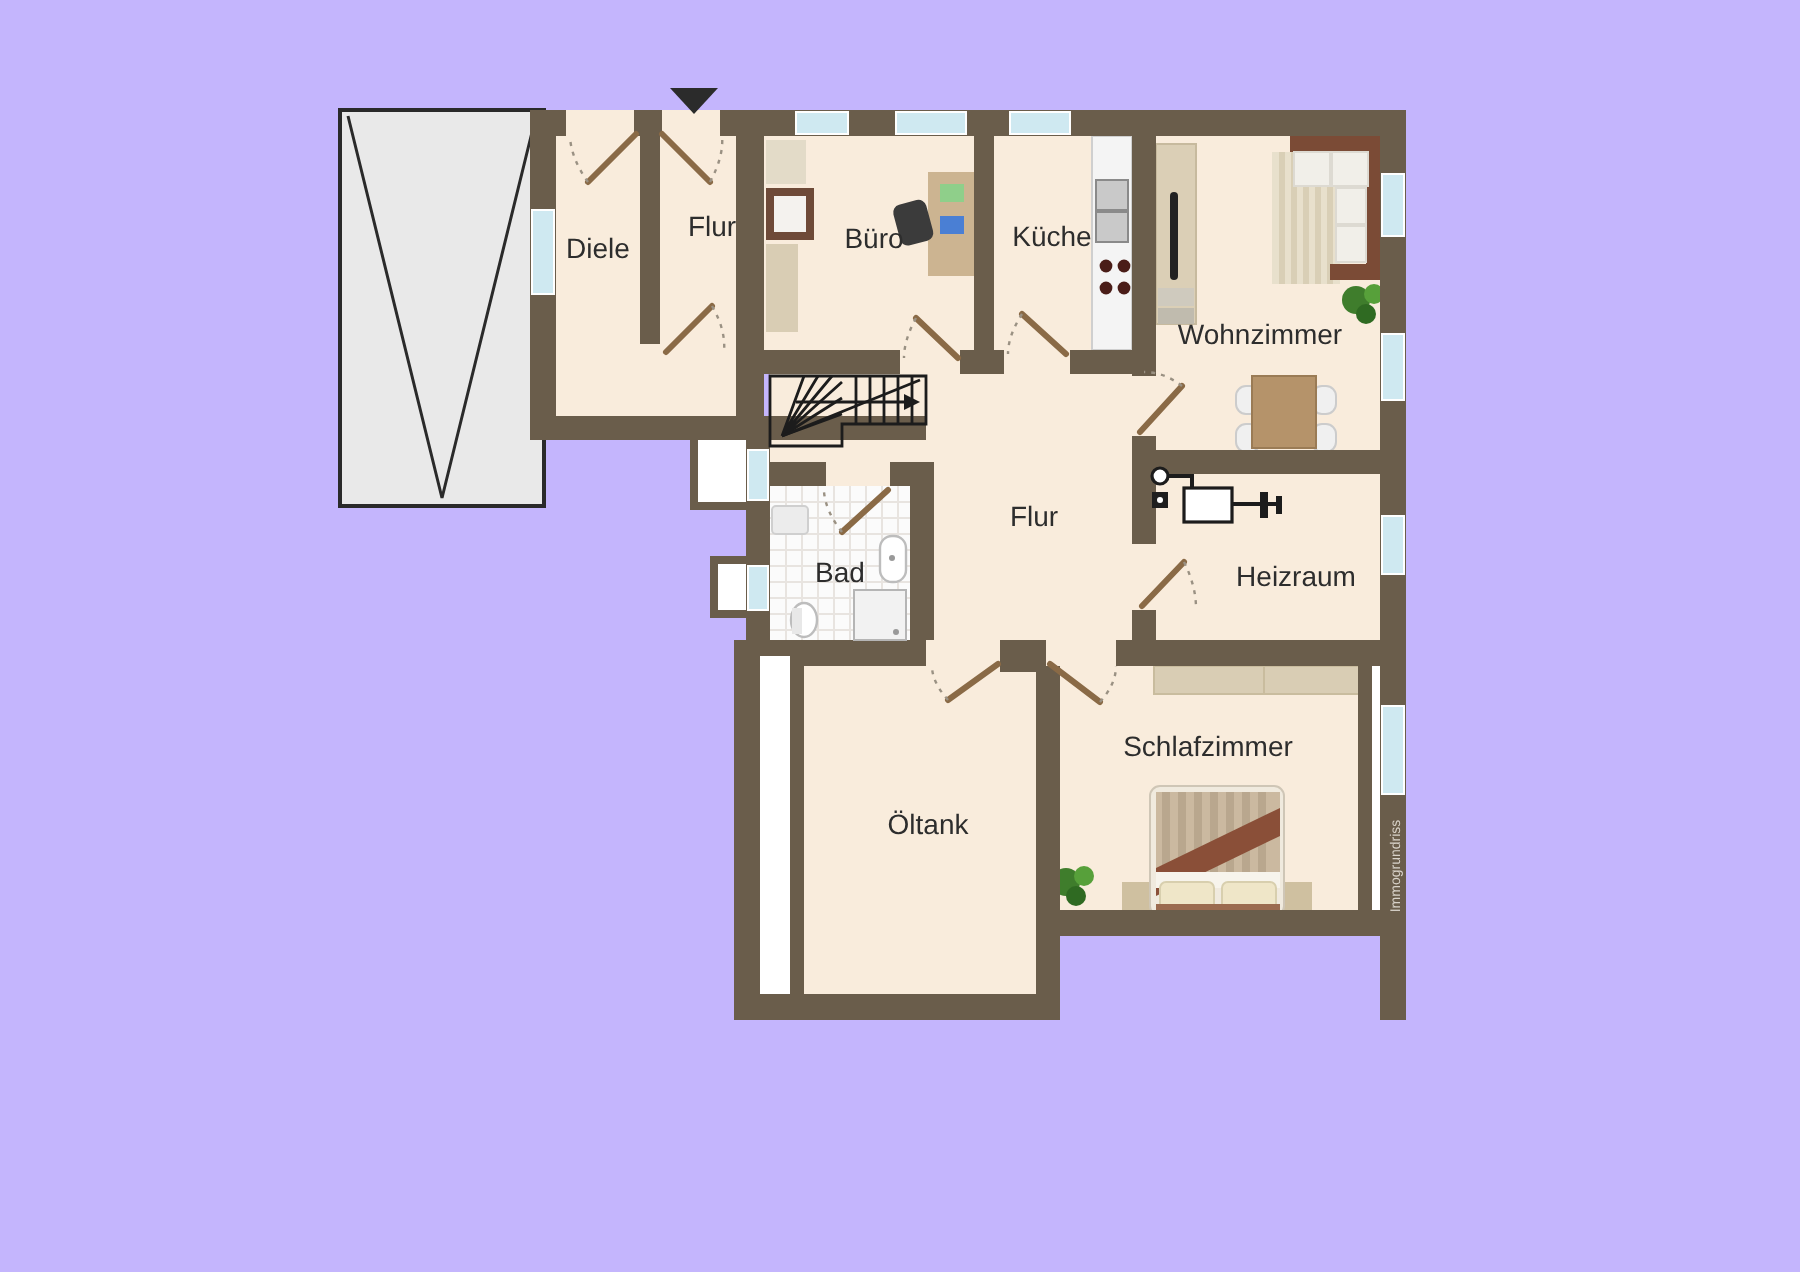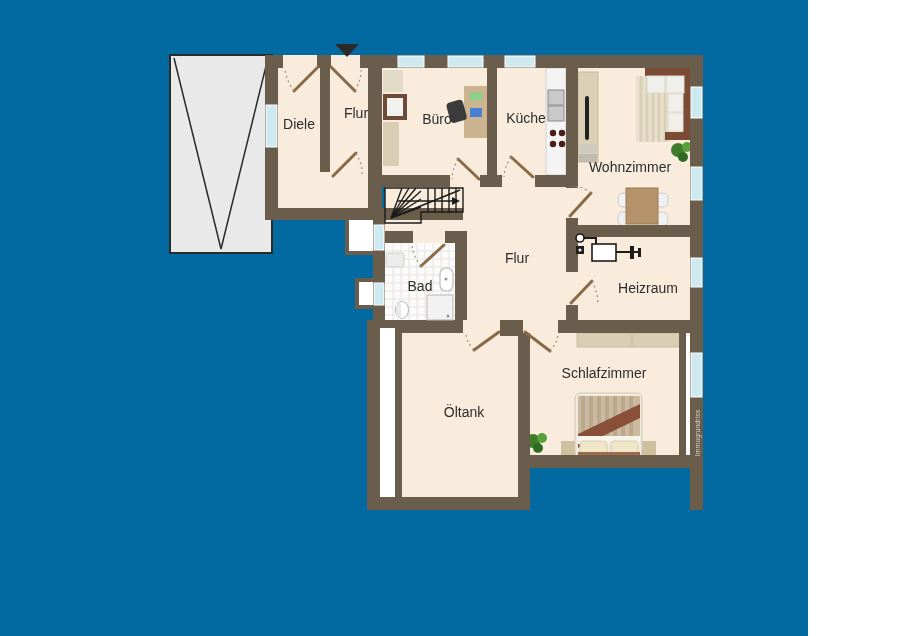--- a/index.html
+++ b/index.html
@@ -1,19 +1,19 @@
 <!DOCTYPE html>
 <html style="--wall: #6a5d4b; --room: #f9ecdc; --window: #cfe9f1; --garage: #e9e9e9; --door: #8a6a46;"><head>
 <meta charset="utf-8">
 <style>
   :root{
     --wall:#6a5d4b; --room:#f9ecdc; --window:#cfe9f1; --garage:#e9e9e9; --door:#8a6a46;
   }
   html,body{margin:0;padding:0;background:#ffffff;}
-  .canvas{position:relative;width:808px;height:636px;background:#0369a1;overflow:hidden;
+  .canvas{position:relative;width:900px;height:636px;background:#c4b5fd;overflow:hidden;
           font-family:"Liberation Sans", sans-serif;}
   svg{position:absolute;left:0;top:0;}
   .wall{fill:var(--wall);}
   .room{fill:var(--room);}
   .win{fill:var(--window);stroke:#ffffff;stroke-width:1;}
   .gar{fill:var(--garage);stroke:#2a2a2a;stroke-width:2;}
   .garline{stroke:#2a2a2a;stroke-width:1.5;fill:none;}
   .whitebox{fill:#ffffff;}
   .leaf{stroke:var(--door);stroke-width:3;stroke-linecap:round;}
   .arc{stroke:#9a9183;stroke-width:1.2;fill:none;stroke-dasharray:2 3;}

